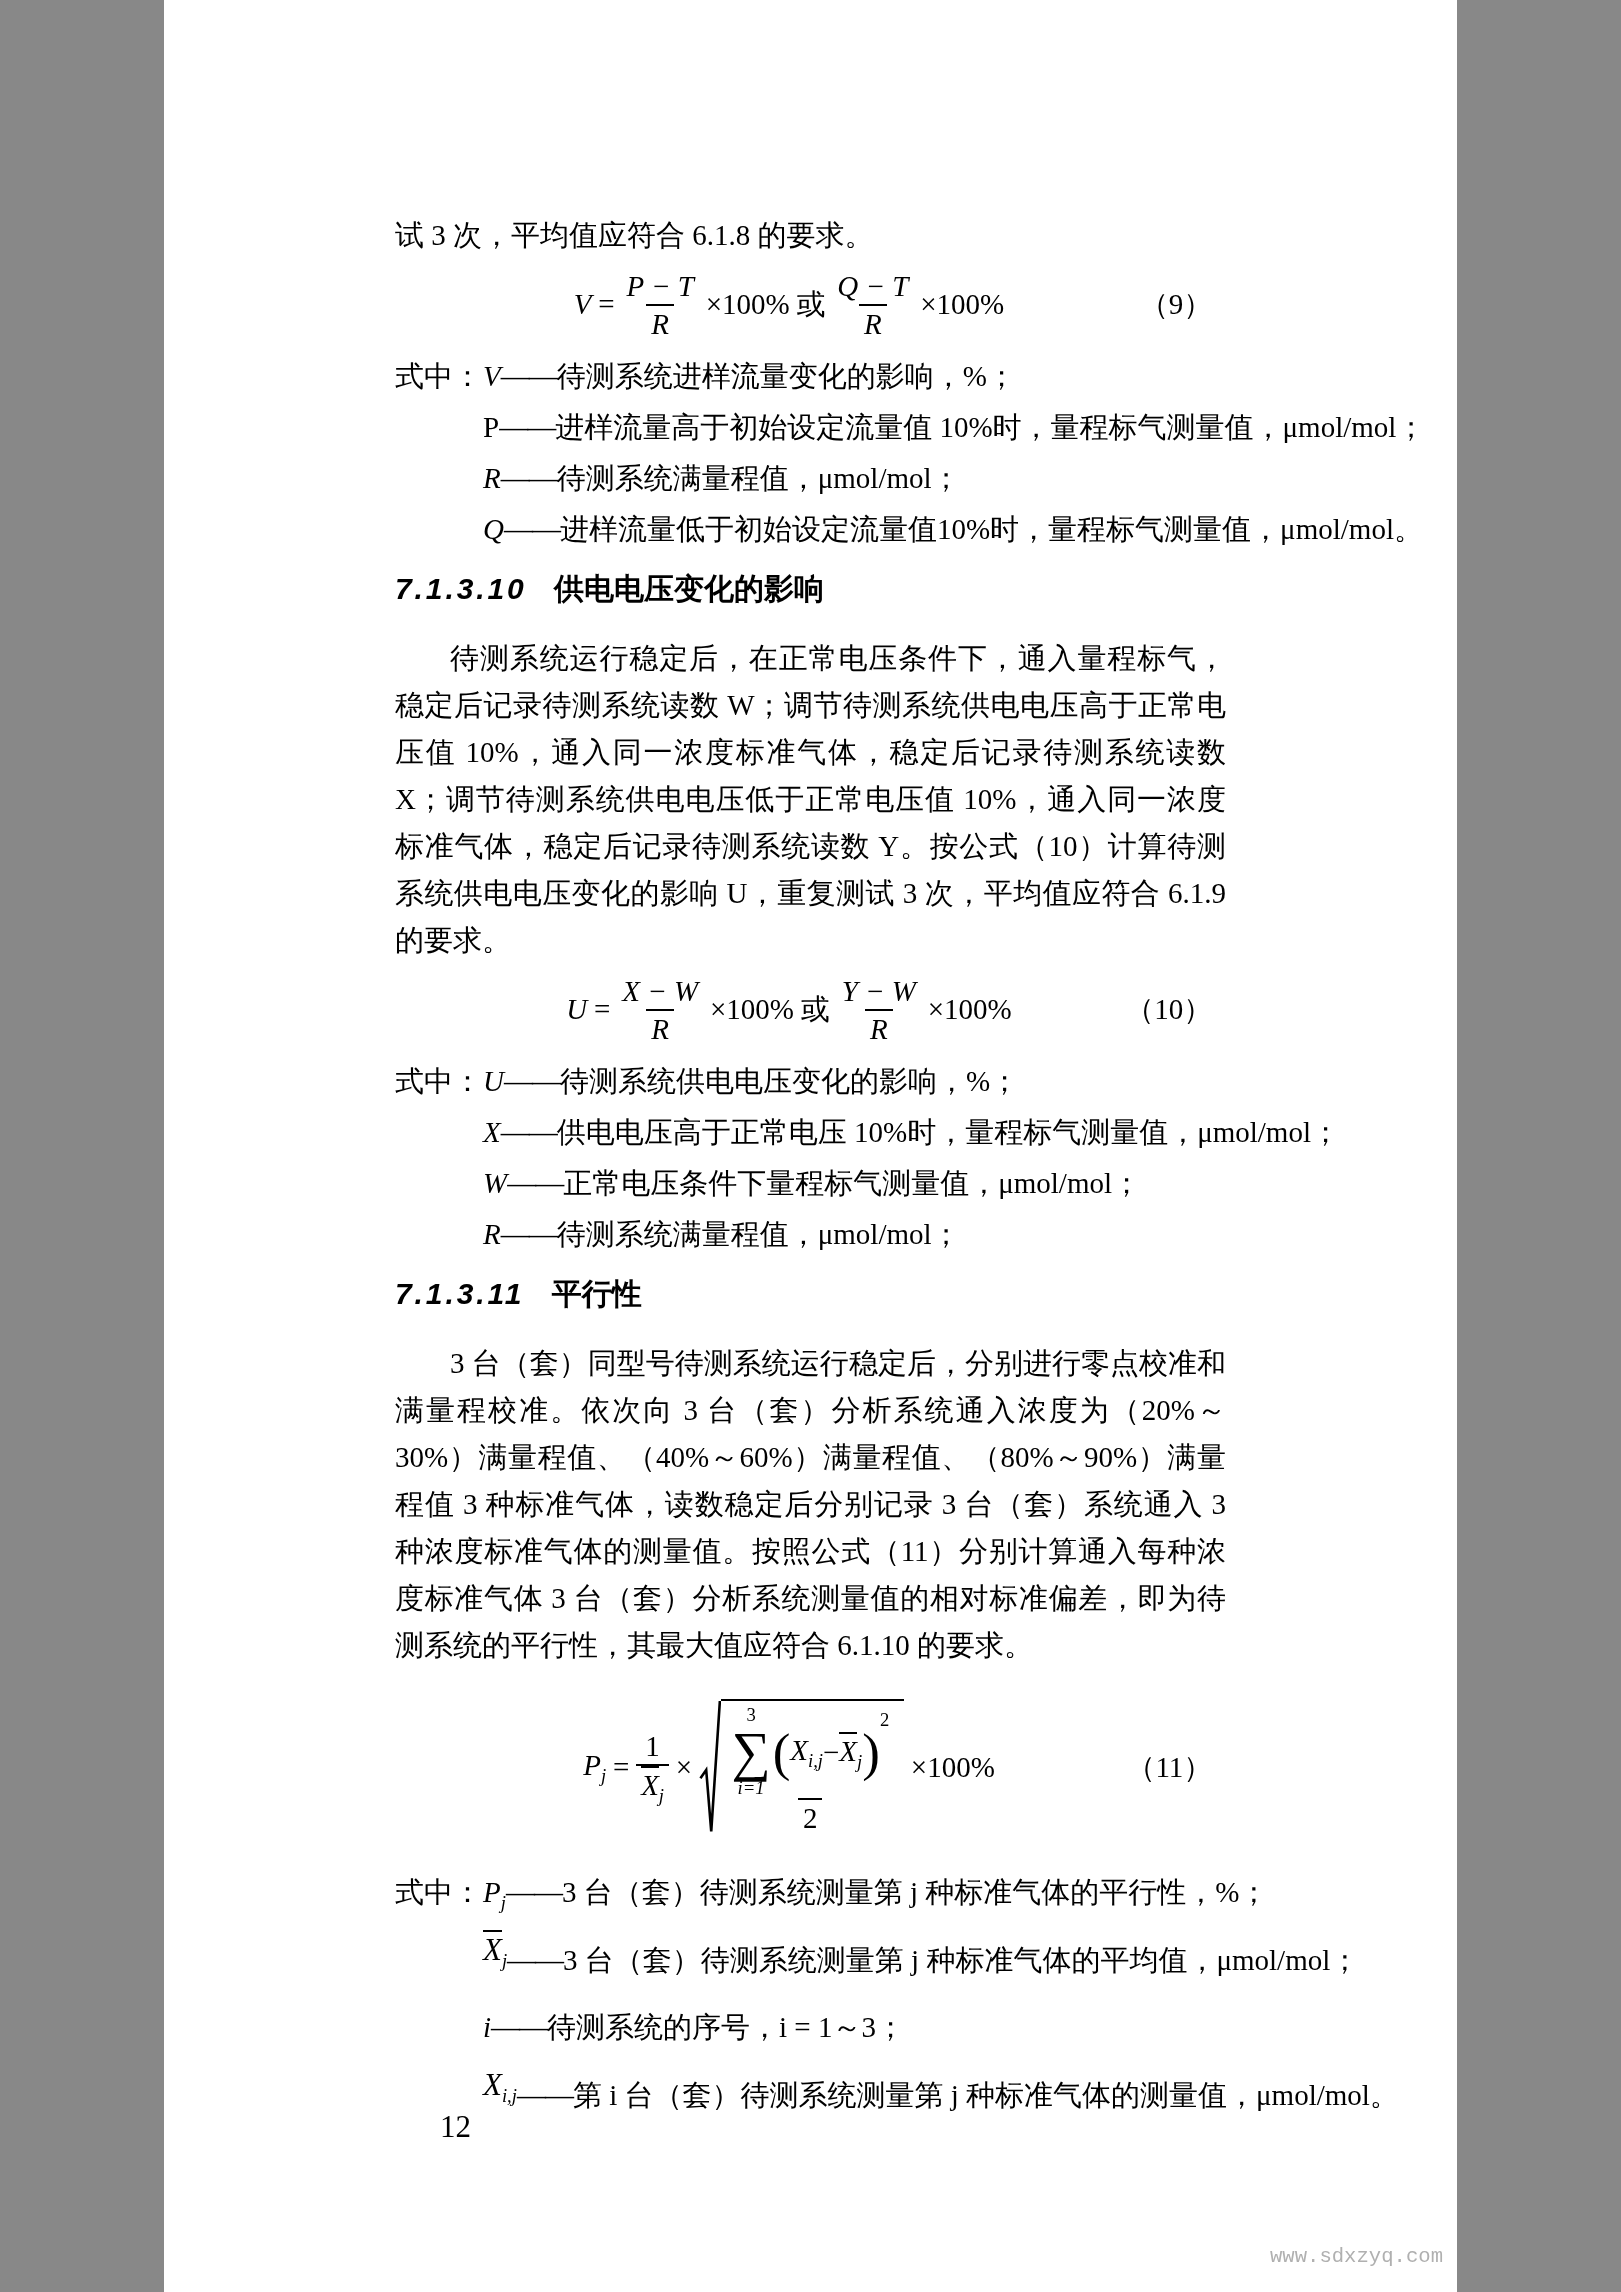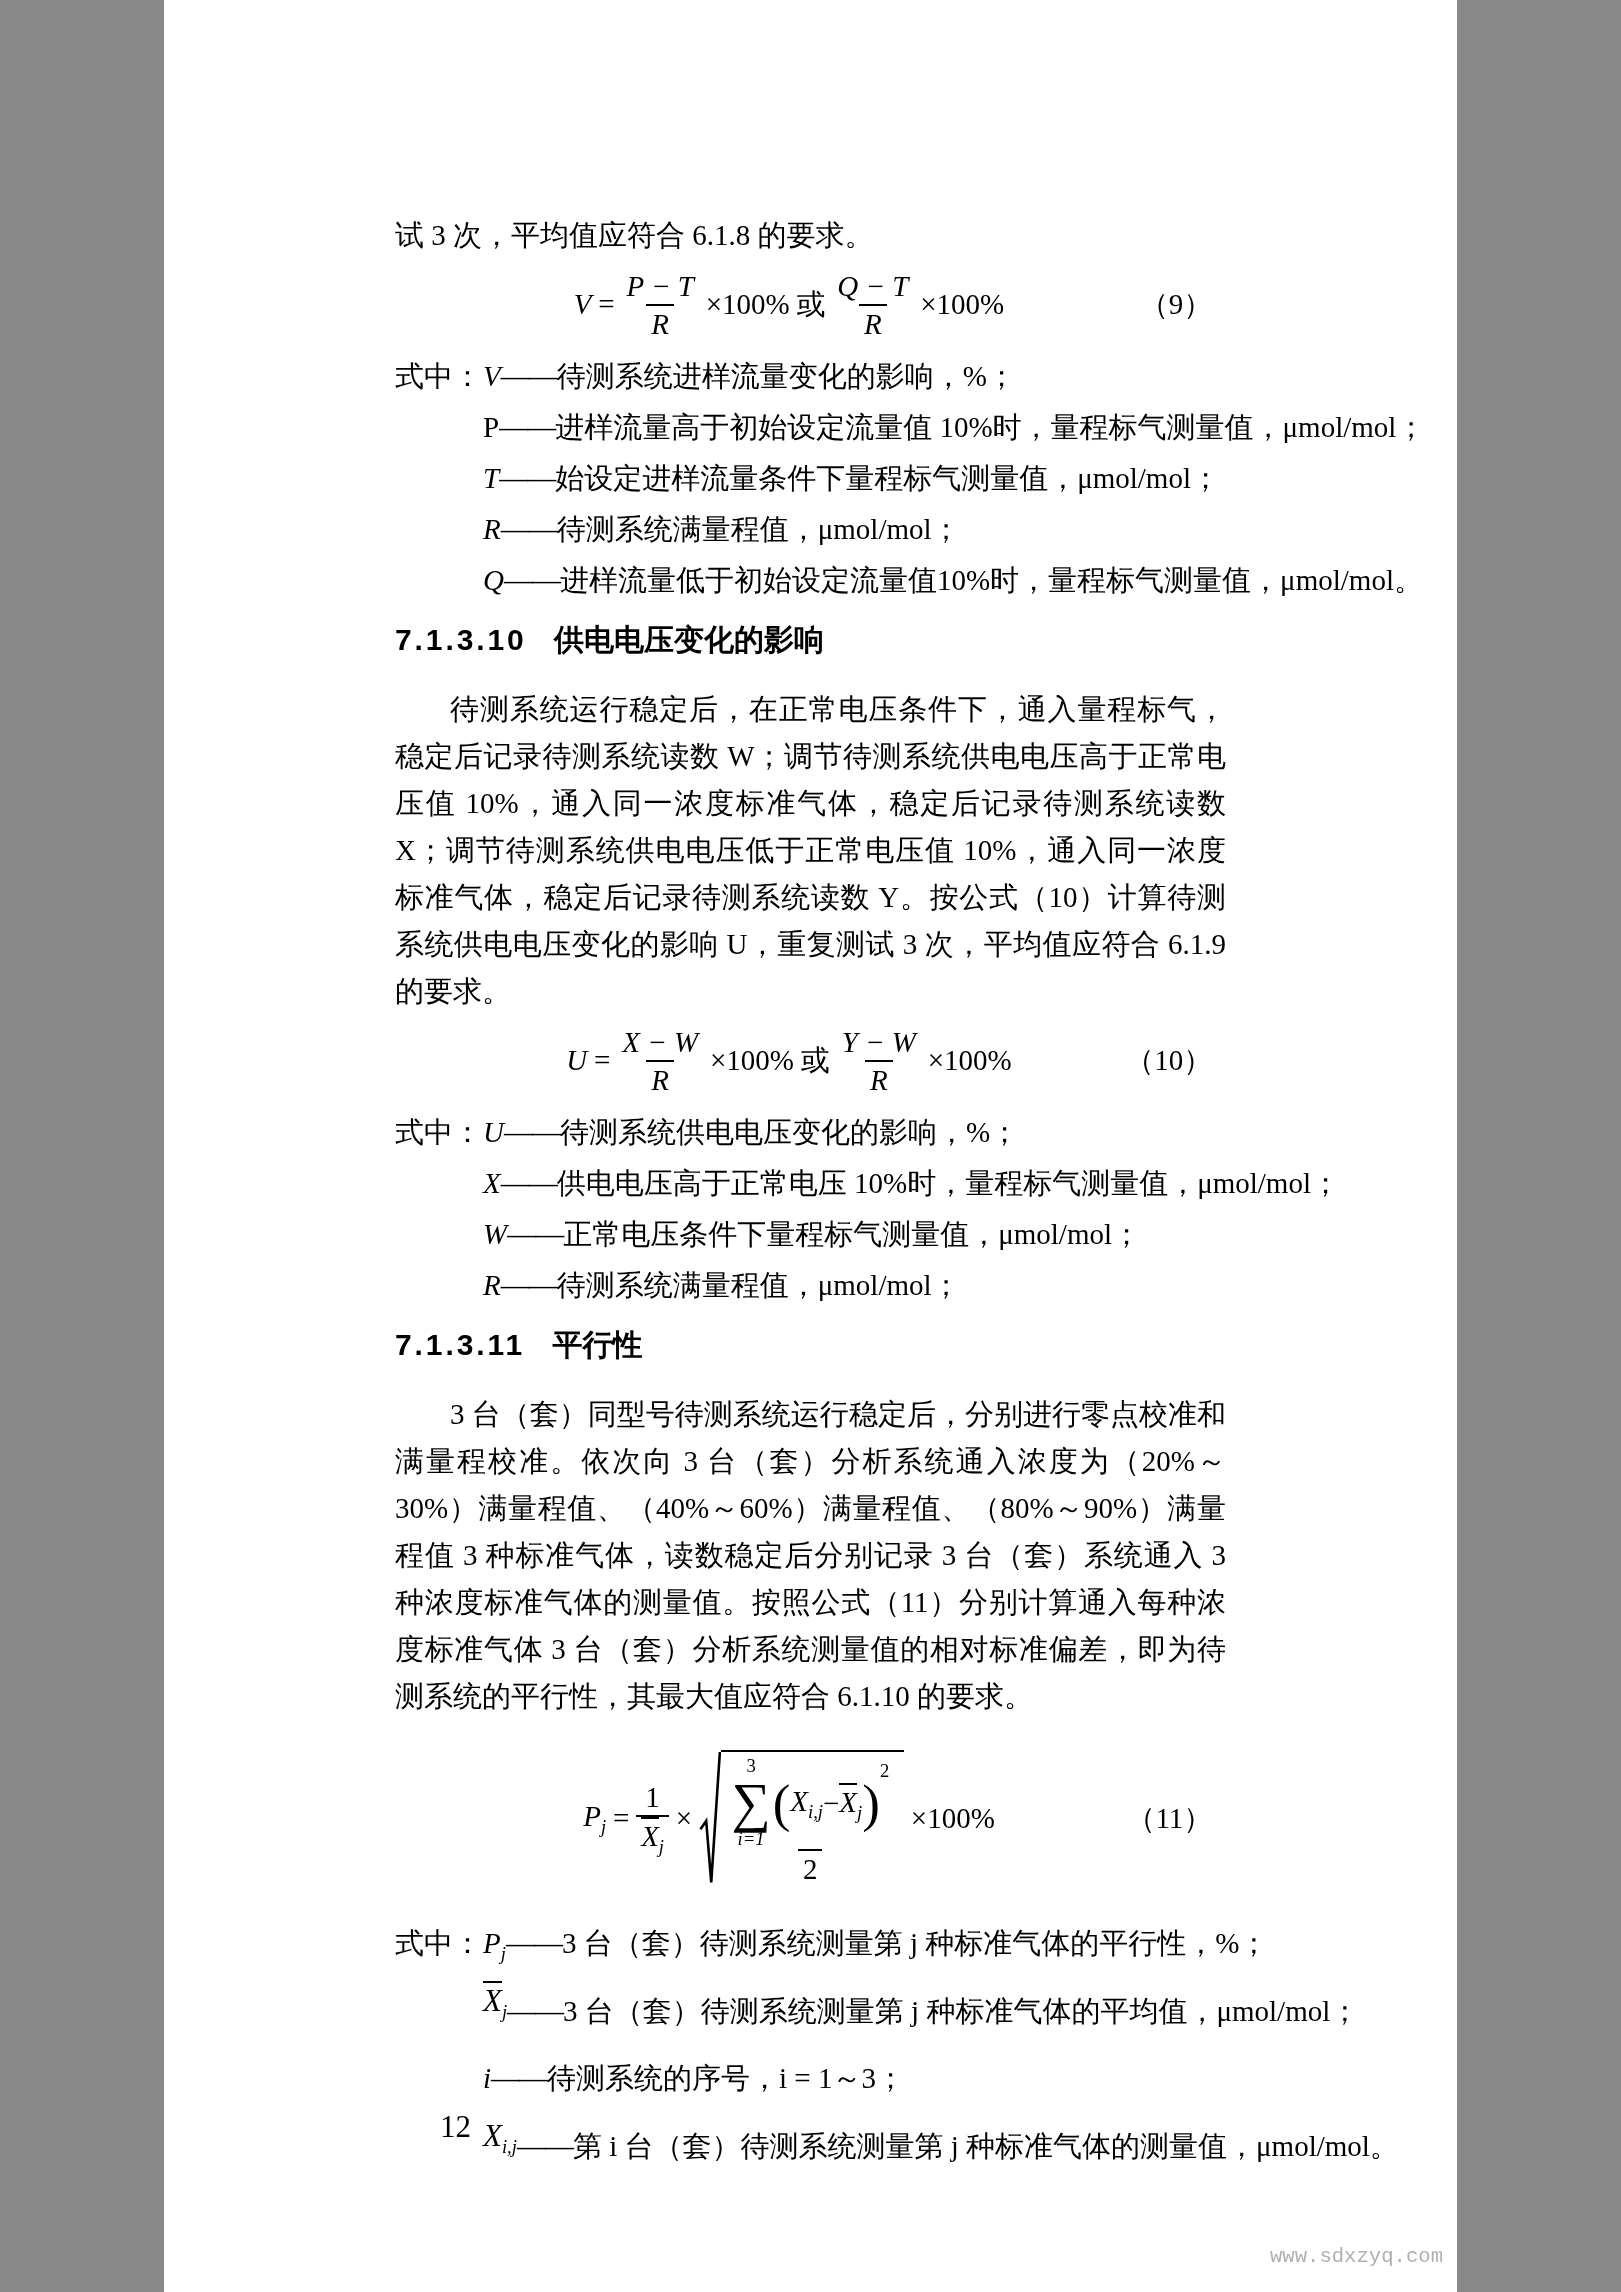--- a/index.html
+++ b/index.html
@@ -16,21 +16,21 @@
   }
   
   .intro { font-size:29px; line-height:47px; text-align:left; }
   .para  { font-size:29px; line-height:47px; text-align:justify; text-indent:55px; margin-top:25.5px; }
   
   .heading {
     margin-top:13.7px; line-height:41px;
     font-family:"Liberation Sans","DejaVu Sans",sans-serif;
     font-weight:bold; font-size:30px;
   }
-  .heading .hnum { letter-spacing:2.9px; margin-right:27.4px; }
+  .heading .hnum { letter-spacing:2.9px; margin-right:27.4px;font-style:italic; }
   
   .formula {
     position:relative;
     display:flex; align-items:center; justify-content:center;
     gap:6.9px; font-size:29px; height:84px; margin:3.9px 0;
     padding-right:43px;
   }
   .formula.f11 { height:182px; margin:7.8px 0; }
   .it { font-style:italic; }
   .rm { font-style:normal; }
@@ -95,23 +95,20 @@
     <span>×100%</span>
     <span class="flabel">（9）</span>
   </div>
 
   <div class="defs">
     <div class="defrow">
       <span class="lead">式中：</span><span class="it">V</span><span class="dash">——</span><span>待测系统进样流量变化的影响，%；</span>
     </div>
     <div class="defrow">
       <span class="lead"></span><span class="rm">P</span><span class="dash">——</span><span>进样流量高于初始设定流量值 10%时，量程标气测量值，μmol/mol；</span>
-    </div>
-    <div class="defrow">
-      <span class="lead"></span><span class="it">T</span><span class="dash">——</span><span>始设定进样流量条件下量程标气测量值，μmol/mol；</span>
     </div>
     <div class="defrow">
       <span class="lead"></span><span class="it">R</span><span class="dash">——</span><span>待测系统满量程值，μmol/mol；</span>
     </div>
     <div class="defrow">
       <span class="lead"></span><span class="it">Q</span><span class="dash">——</span><span>进样流量低于初始设定流量值10%时，量程标气测量值，μmol/mol。</span>
     </div>
   </div>
 
   <h3 class="heading">

